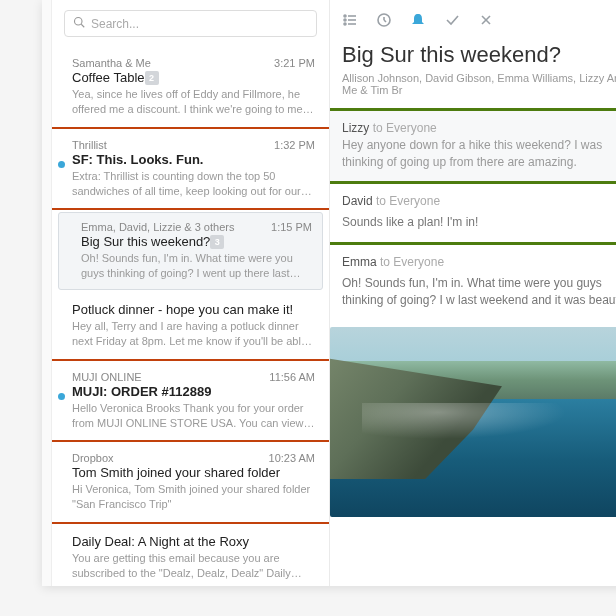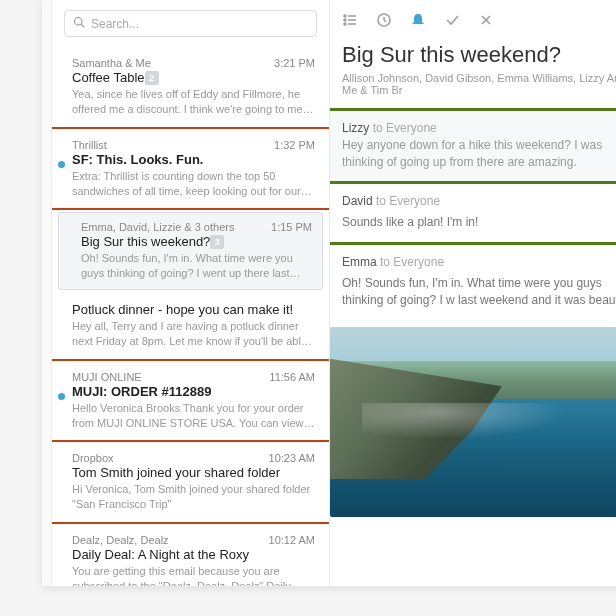--- a/index.html
+++ b/index.html
@@ -284,24 +284,20 @@
           <div class="row1">
             <span>Dropbox</span>
             <span>10:23 AM</span>
           </div>
           <div class="row2">
             <span class="subject">Tom Smith joined your shared folder</span>
           </div>
           <div class="preview">Hi Veronica, Tom Smith joined your shared folder "San Francisco Trip"</div>
         </div>
         <div class="email-item">
-          <div class="row1">
-            <span>Dealz, Dealz, Dealz</span>
-            <span>10:12 AM</span>
-          </div>
           <div class="row2">
             <span class="subject">Daily Deal: A Night at the Roxy</span>
           </div>
           <div class="preview">You are getting this email because you are subscribed to the "Dealz, Dealz, Dealz" Daily Deal mailing list.</div>
         </div>
       </div>
   </div>
 
   <div class="content-pane">
     <div class="toolbar">

